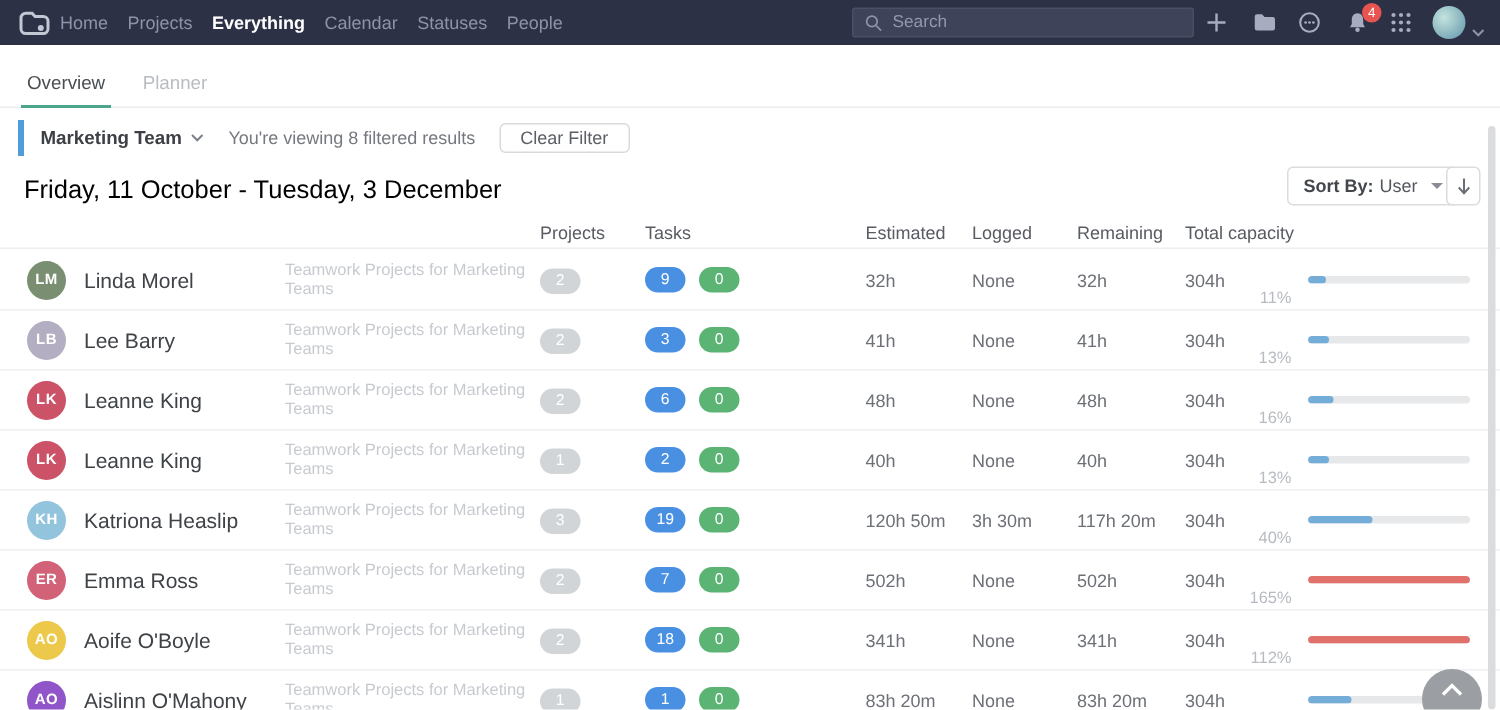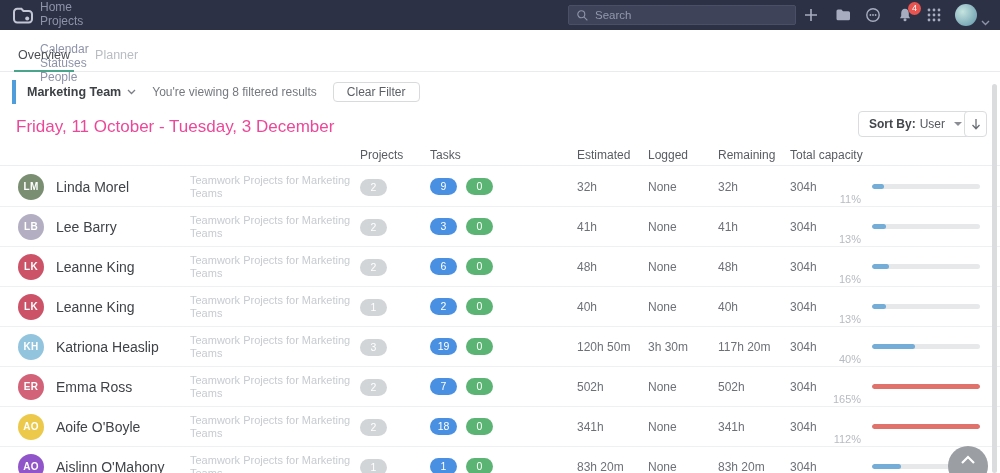--- a/index.html
+++ b/index.html
@@ -7,21 +7,21 @@
   body {
     position: relative;
     font-family: "Liberation Sans", sans-serif;
     background: #ffffff;
     color: #3f4347;
   }
 
   
   .navbar { position: absolute; top: 0; left: 0; width: 1000px; height: 30px; background: var(--nav-bg); }
   .logo { position: absolute; left: 12px; top: 6px; width: 22px; height: 18px; cursor: pointer; }
-  .nav-items { position: absolute; left: 40px; top: 0; height: 30px; display: flex; align-items: flex-start; column-gap: 13px; flex-direction: column; }
+  .nav-items { position: absolute; left: 40px; top: 0; height: 30px; display: flex; align-items: center; column-gap: 13px; }
   .nav-item { font-size: 12px; color: #8e93a9; cursor: pointer; white-space: nowrap; }
   .nav-item.active { color: #ffffff; font-weight: bold; }
   .search { position: absolute; left: 568px; top: 5px; width: 228px; height: 20px; background: #3e4359; border: 1px solid #4a4f66; border-radius: 2px; display: flex; align-items: center; padding: 0 7px; }
   .search svg { flex: 0 0 auto; }
   .search input { flex: 1; background: transparent; border: none; outline: none; color: #aeb3c4; font-size: 11.5px; margin-left: 6px; font-family: "Liberation Sans", sans-serif; }
   .search input::placeholder { color: #9298ad; }
   .nav-ico { position: absolute; top: 7px; width: 16px; height: 16px; cursor: pointer; }
   .i-plus { left: 803px; }
   .i-folder { left: 835px; }
   .i-chat { left: 865px; }
@@ -39,21 +39,21 @@
 
   
   .filterbar { position: absolute; top: 80px; left: 12px; height: 24px; display: flex; align-items: center; }
   .accent { width: 4px; height: 24px; background: var(--accent-filter); margin-right: 11px; }
   .team { font-size: 12.5px; font-weight: bold; color: #3d4145; cursor: pointer; display: flex; align-items: center; }
   .team svg { margin-left: 6px; }
   .results { font-size: 12px; color: #75797f; margin-left: 16px; }
   .clear { margin-left: 16px; background: #fff; border: 1px solid #d8dadc; border-radius: 4px; font-size: 12px; color: #5c6066; padding: 2px 13px; cursor: pointer; font-family: "Liberation Sans", sans-serif; }
 
   
-  .title { position: absolute; top: 117px; left: 16px; font-size: 17px; color: #ec4899; }
+  .title { position: absolute; top: 117px; left: 16px; font-size: 17px; color: #000000; }
   .sortbtn { position: absolute; top: 111px; right: 27px; height: 26px; display: inline-flex; align-items: center; padding: 0 10px; border: 1px solid #dadcde; border-radius: 4px; font-size: 12px; color: #43474c; cursor: pointer; background: #fff; }
   .sortbtn b { font-weight: bold; }
   .sortbtn .val { margin-left: 4px; color: #54585e; }
   .caret { width: 0; height: 0; border-left: 4px solid transparent; border-right: 4px solid transparent; border-top: 4px solid #8a8e94; margin-left: 9px; }
   .dlbtn { position: absolute; top: 111px; right: 13px; width: 23px; height: 26px; border: 1px solid #dadcde; border-radius: 4px; display: flex; align-items: center; justify-content: center; cursor: pointer; background: #fff; }
 
   
   .grid { display: grid; grid-template-columns: 172px 170px 70px 147px 71px 70px 72px 43px 30px 1fr; padding-left: 18px; padding-right: 20px; align-items: center; }
   .thead { position: absolute; top: 144px; left: 0; width: 1000px; height: 22px; border-bottom: 1px solid #eceef1; }
   .h { font-size: 12px; color: #585c62; white-space: nowrap; overflow: visible; }

